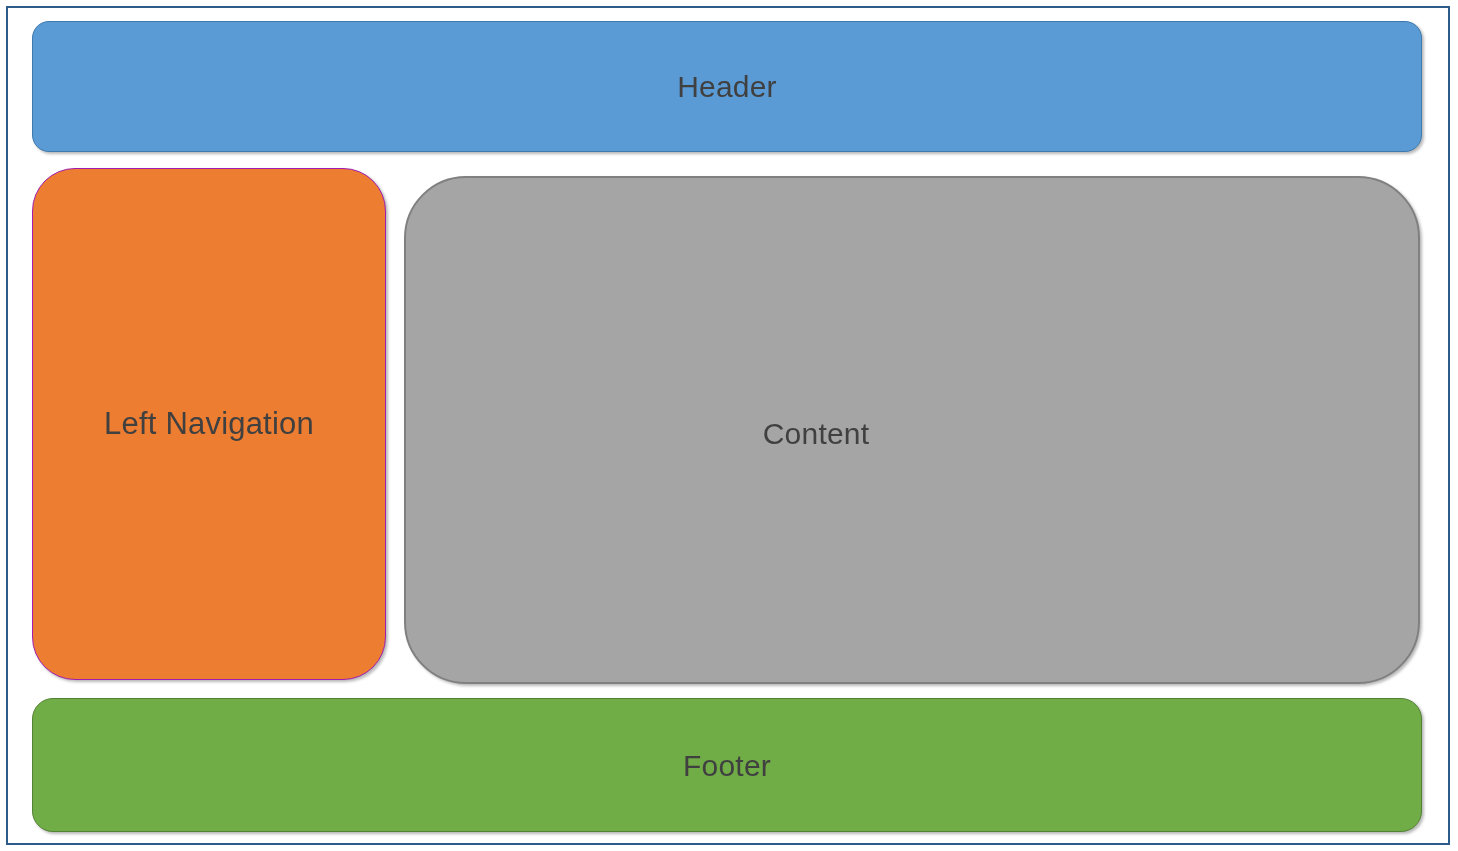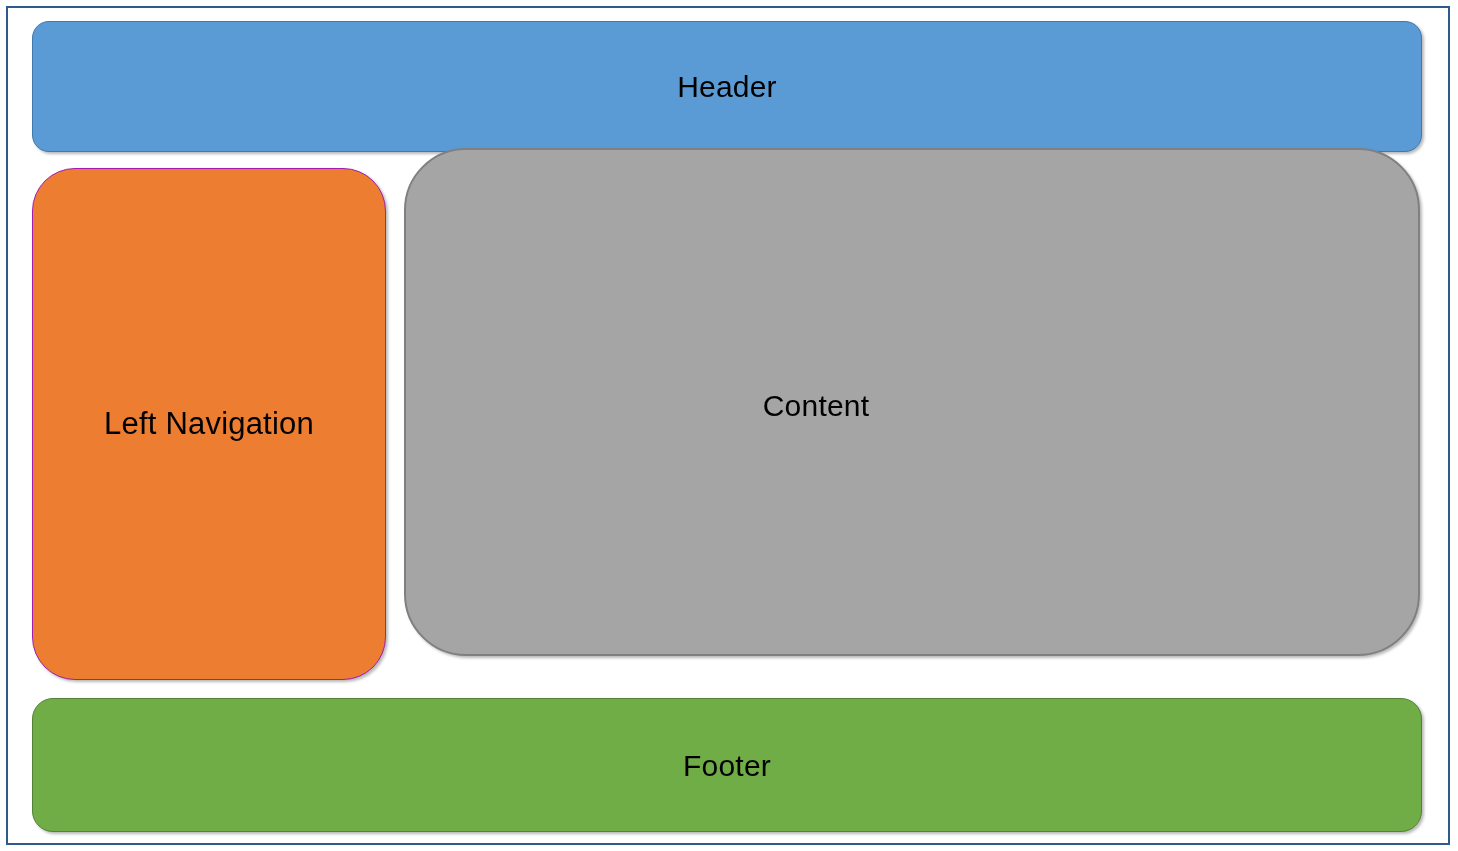--- a/index.html
+++ b/index.html
@@ -38,21 +38,21 @@
     box-sizing: border-box;
     display: flex;
     align-items: center;
     justify-content: center;
     color: #ffffff;
     text-align: center;
     box-shadow: 2px 2px 3px rgba(0,0,0,0.28);
   }
 
   .block-label {
-    color: #000000;
+    color: #404040;
     font-weight: 400;
     line-height: 1.1;
     letter-spacing: 0.2px;
     white-space: nowrap;
   }
 
   
   .header-block {
     left: 32px;
     top: 21px;
@@ -76,21 +76,21 @@
     border: 1px solid #a21caf;
     border-radius: 43px;
   }
   .leftnav-block .block-label {
     font-size: 31px;
   }
 
   
   .content-block {
     left: 404px;
-    top: 148px;
+    top: 176px;
     width: 1016px;
     height: 508px;
     background: #A5A5A5;
     border: 2px solid #808080;
     border-radius: 62px;
     justify-content: flex-start;
     align-items: flex-start;
     padding-left: 28px;
   }
   .content-block .block-label {

